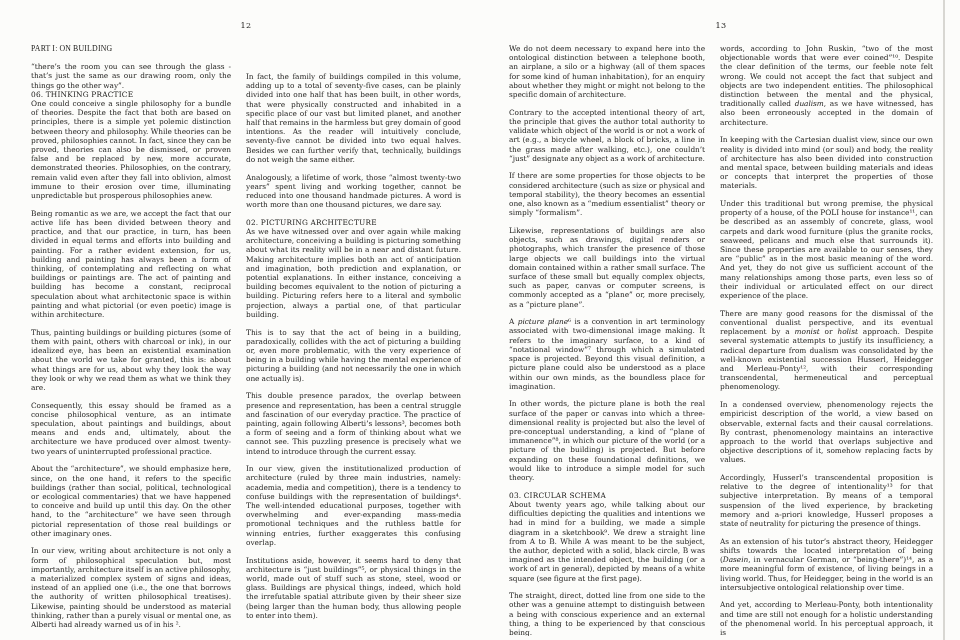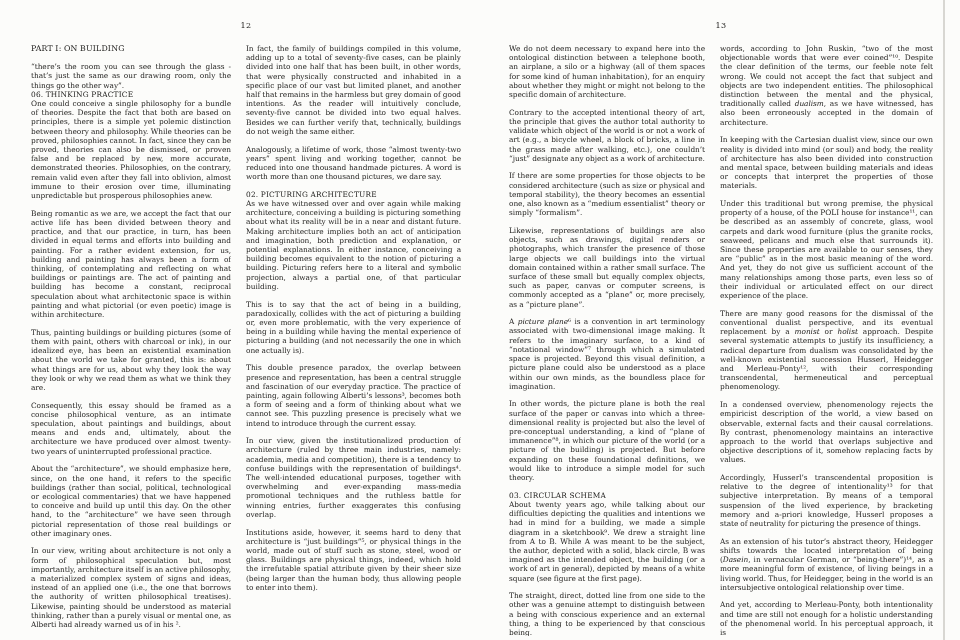--- a/index.html
+++ b/index.html
@@ -17,29 +17,29 @@
   .page-right { left: 509px; width: 424px; }
   .page-number {
     position: absolute; top: 21px; left: 0; right: 0;
     text-align: center; font-size: 8px; letter-spacing: 0.5px;
   }
   .columns {
     position: absolute; top: 44px; bottom: 4px; left: 0; right: 0;
     display: flex; gap: 15px; overflow: hidden;
   }
   .col { overflow: hidden; }
-  .page-left  .col-a { width: 200px; } .page-left  .col-b { width: 215px; }
+  .page-left  .col-a { width: 200px; } .page-left  .col-b { width: 215px; margin-top: 28px; }
   .page-right .col-a { width: 196px; } .page-right .col-b { width: 213px; }
   .block {
     font-size: 7.4px; line-height: 9.2px;
     text-align: justify; text-justify: inter-word;
     letter-spacing: -0.05px; word-spacing: -0.2px;
     margin: 0 0 8.5px 0;
   }
-  .part_heading { font-size: 7.8px; letter-spacing: 0.2px; margin-bottom: 9px; }
+  .part_heading { font-size: 7.8px; letter-spacing: 0.2px; margin-bottom: 9px; font-family: Liberation Serif, serif; }
   .heading { letter-spacing: 0.2px; margin-bottom: 0; }
   .epigraph { margin-bottom: 0; }
   .attribution { text-align: left; padding-left: 37%; margin-bottom: 9px; }
   .page-edge {
     position: absolute; top: 0; bottom: 0; left: 943px; width: 1.5px;
     background: #d8d7d2;
   }
 </style>
 </head>
 <body>

